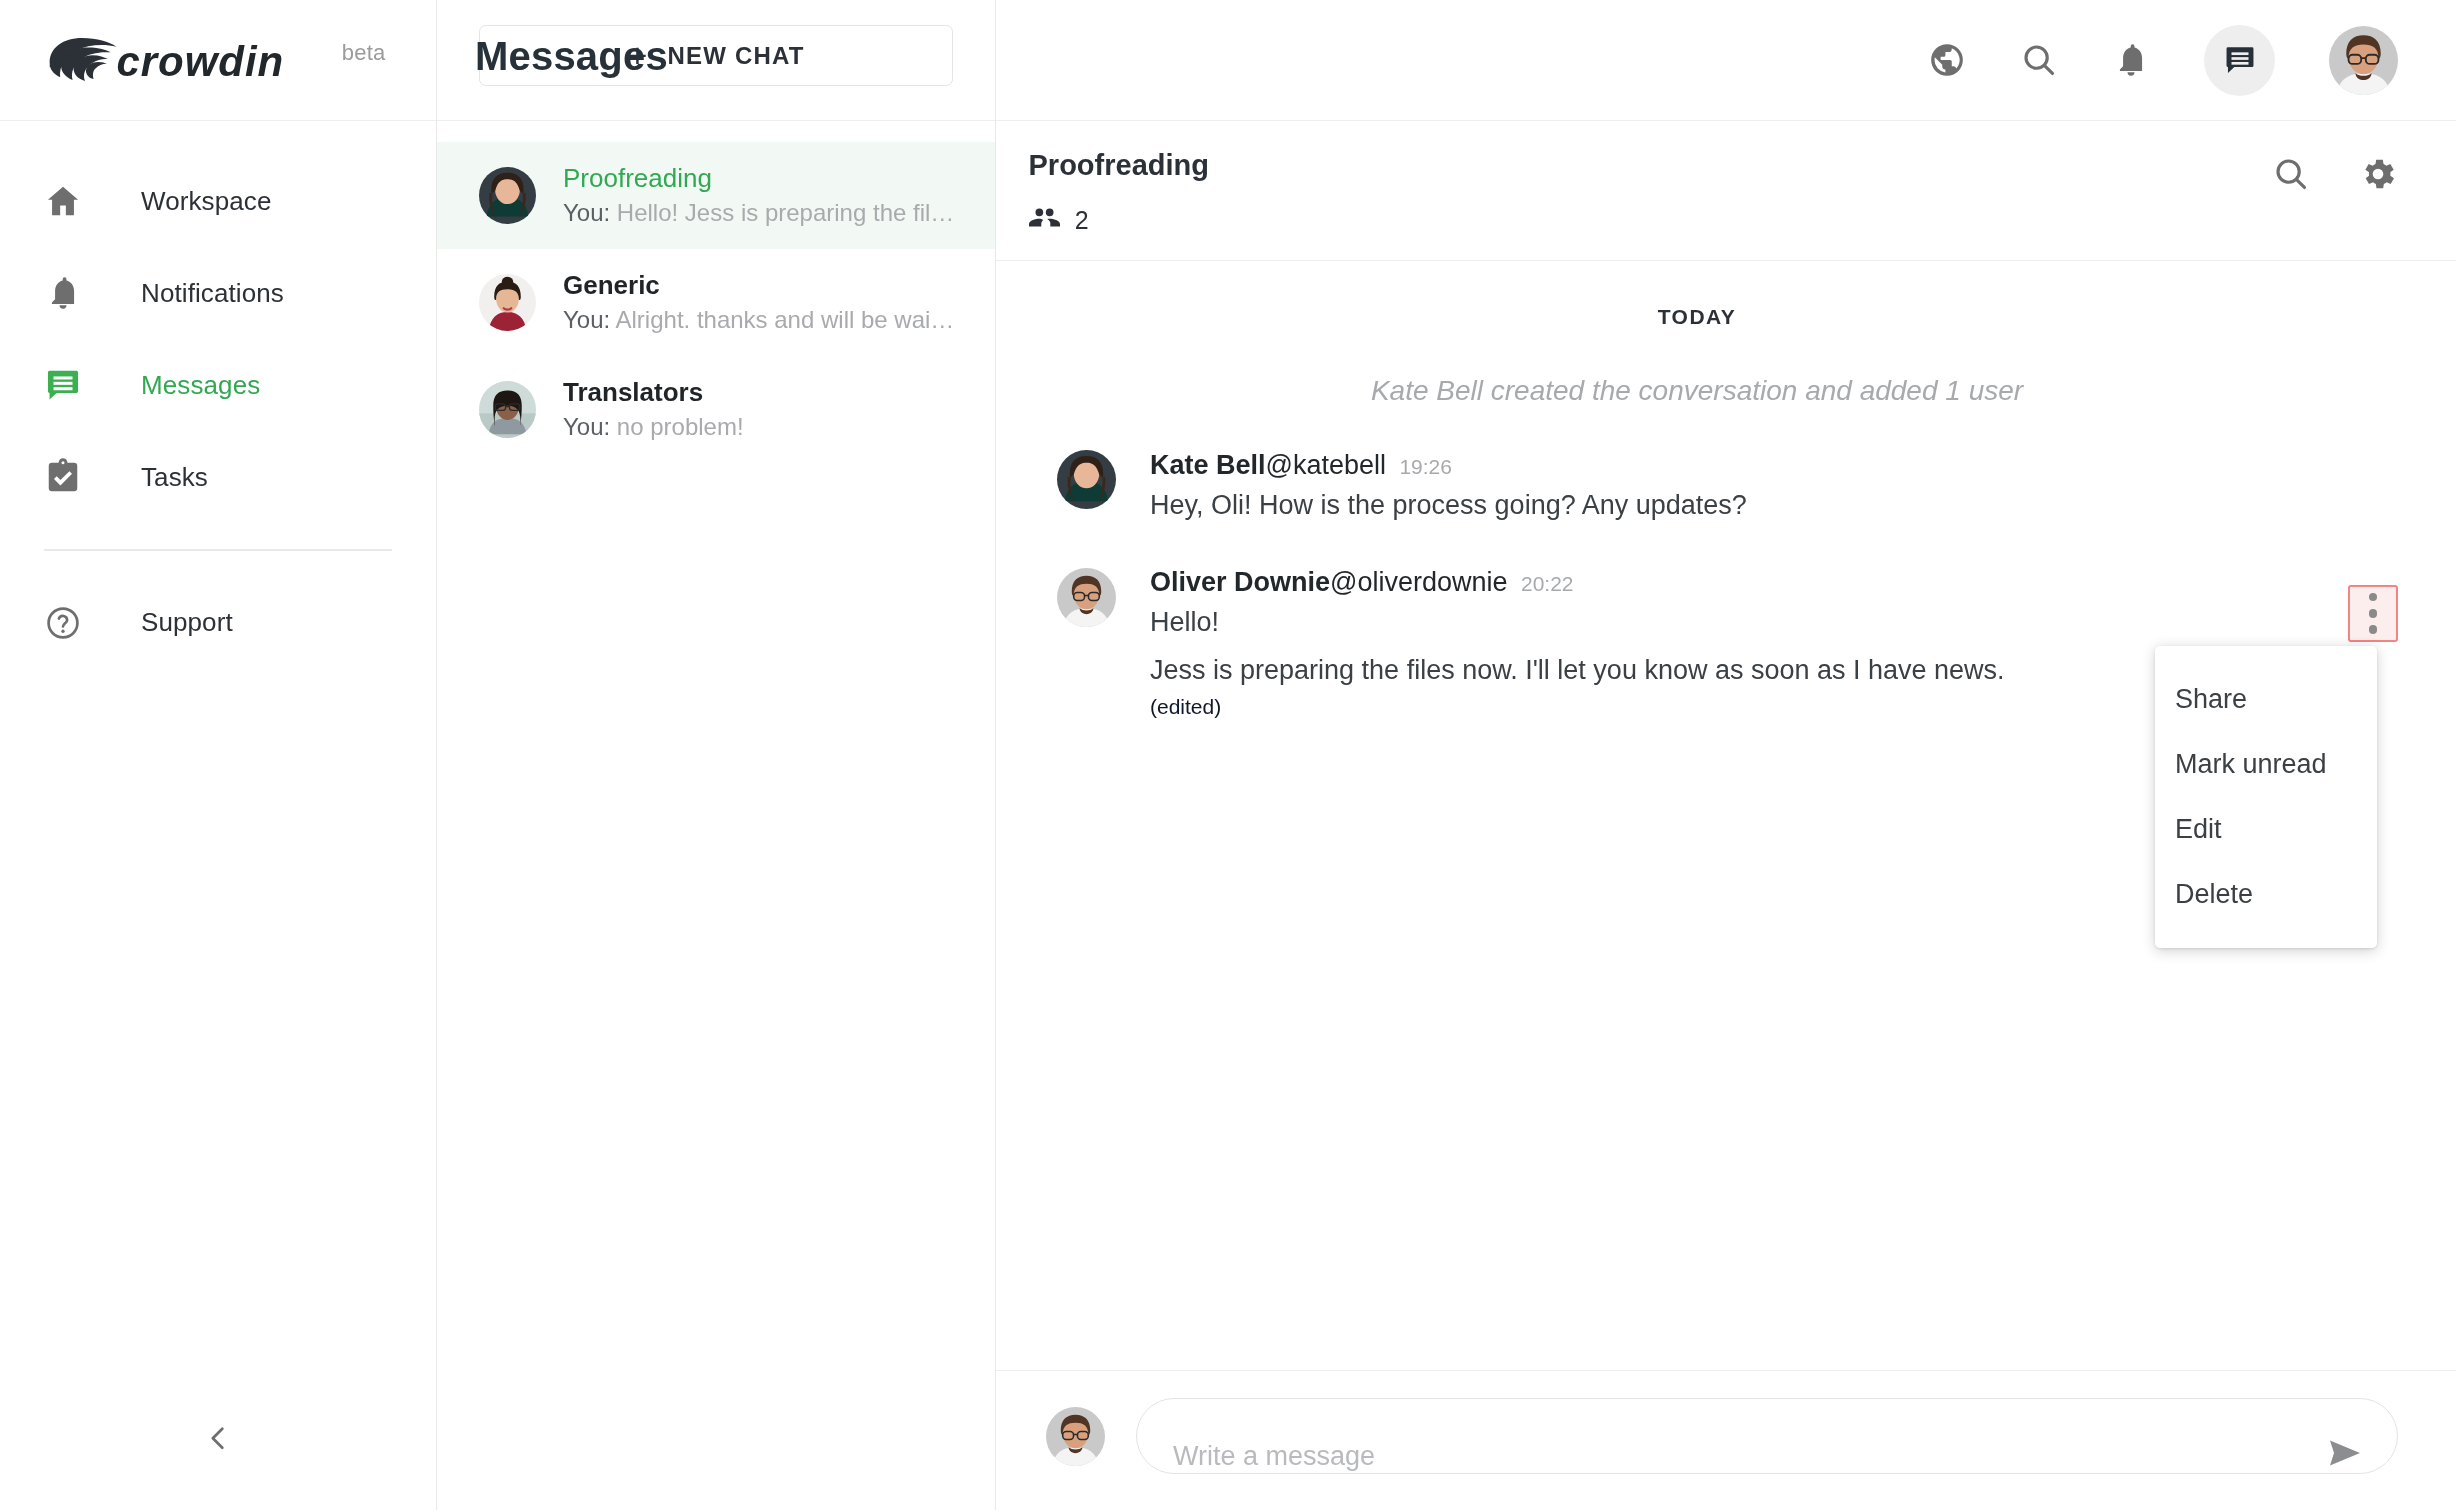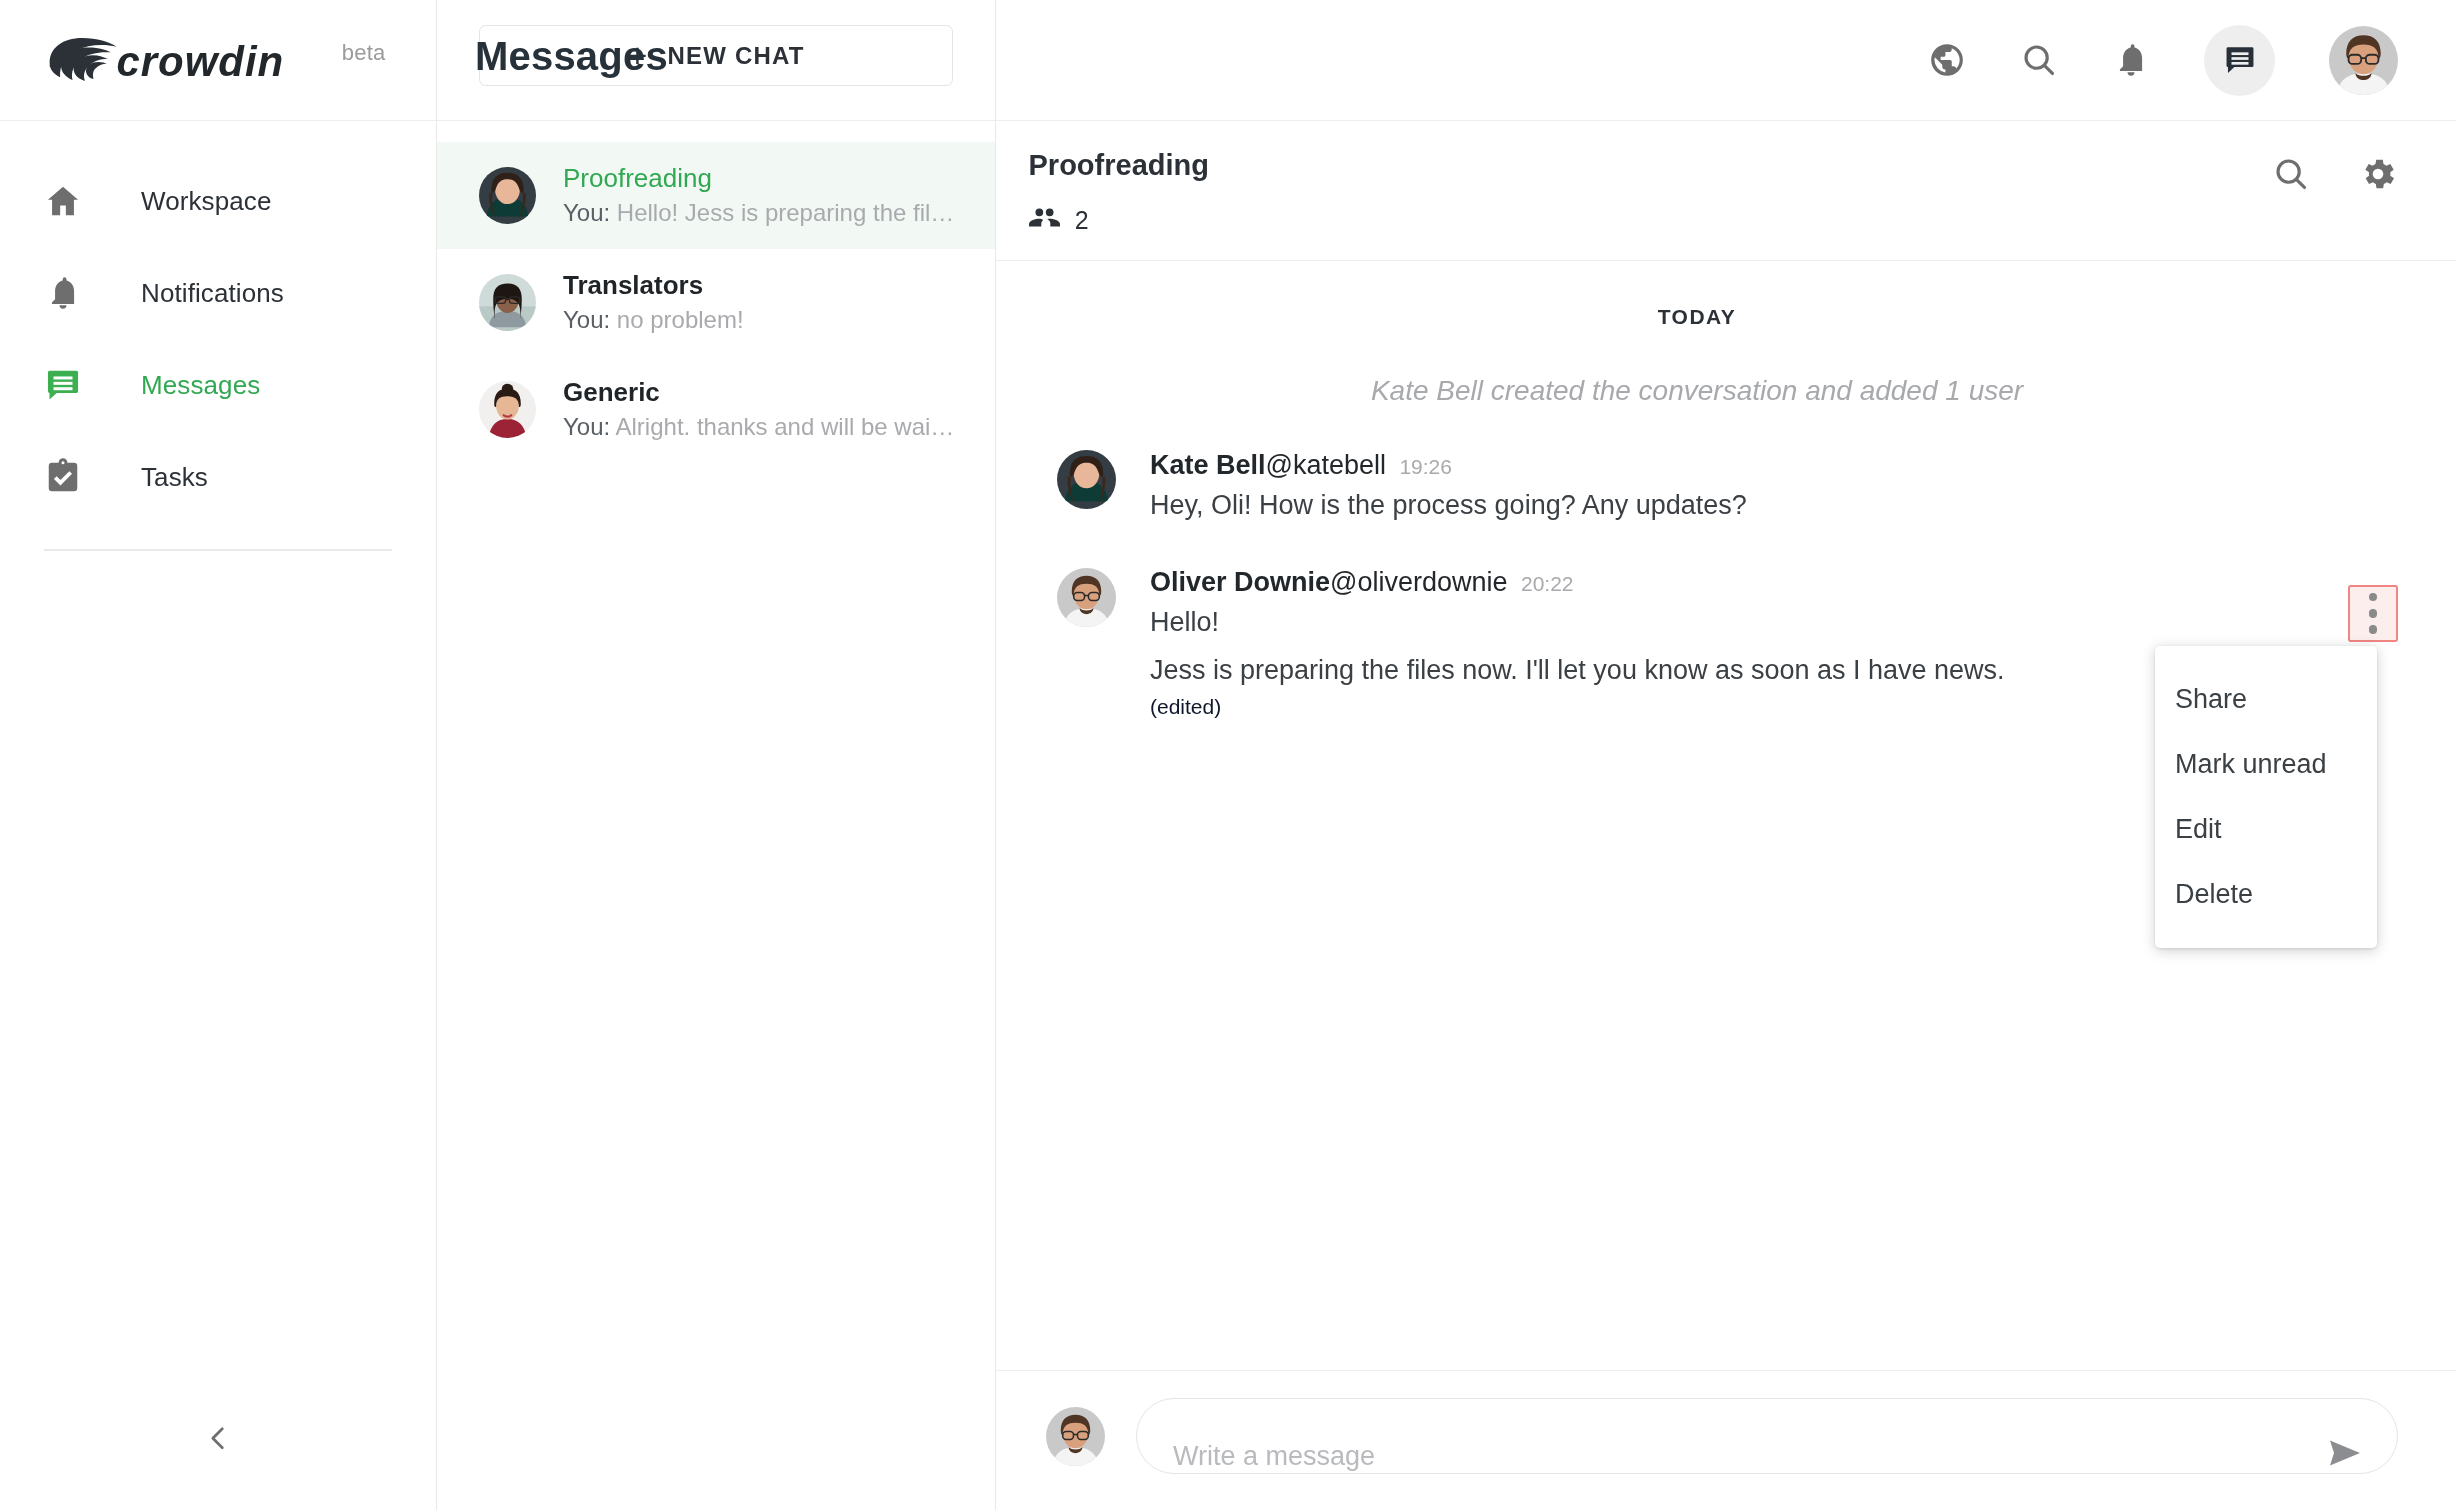--- a/index.html
+++ b/index.html
@@ -455,20 +455,30 @@
           <svg width="38" height="38" viewBox="0 0 24 24" fill="currentColor">
               <path d="M19 3h-4.2a2.8 2.8 0 0 0-5.6 0H5a2 2 0 0 0-2 2v14a2 2 0 0 0 2 2h14a2 2 0 0 0 2-2V5a2 2 0 0 0-2-2zm-7-.9a.95.95 0 1 1 0 1.9.95.95 0 0 1 0-1.9z"></path>
               <path d="M10.4 17.3 6.3 13.2l1.7-1.7 2.4 2.4 5.6-5.6 1.7 1.7z" fill="#fff"></path>
             </svg>
         </span>
         <span class="nav-label">Tasks</span>
       </div>
 
       <div class="nav-divider"></div>
 
+      <div class="nav-item">
+        <span class="nav-icon">
+          <svg width="38" height="38" viewBox="0 0 24 24" fill="none" stroke="currentColor" stroke-width="1.7">
+              <circle cx="12" cy="12" r="9.1"></circle>
+              <path d="M9.4 9.2a2.7 2.7 0 0 1 5.2 1c0 1.8-2.6 2.2-2.6 4" stroke-linecap="round"></path>
+              <circle cx="12" cy="17.2" r="1.05" fill="currentColor" stroke="none"></circle>
+            </svg>
+        </span>
+        <span class="nav-label">Support</span>
+      </div>
 
     </nav>
 
     <div class="collapse-btn">
       <span>
         <svg width="32.5" height="32.5" viewBox="0 0 24 24" fill="none" stroke="currentColor" stroke-width="2" stroke-linecap="round" stroke-linejoin="round">
             <polyline points="15 5 8 12 15 19"></polyline>
           </svg>
       </span>
     </div>
@@ -492,56 +502,56 @@
               <rect width="60" height="60" fill="#343c44"></rect>
               <path d="M8 52c2-14 9-20 22-20s20 6 22 20z" fill="#0f3b36"></path>
               <ellipse cx="30" cy="24" rx="13" ry="15" fill="#e8b79a"></ellipse>
               <path d="M13 24c0-12 6-18 17-18s17 6 17 18c0 7-2 2-4 1-3-10-7-12-13-12s-10 2-13 12c-2 1-4 6-4-1z" fill="#2f2118"></path>
               <path d="M14 28c-1 10 1 20 4 26-5-6-8-16-7-27zm32 0c1 10-1 20-4 26 5-6 8-16 7-27z" fill="#3a281c"></path>
             </svg>
         </div>
         <div class="chat-meta">
           <div class="chat-title">Proofreading</div>
           <div class="chat-snippet"><span class="you">You:</span> <span>Hello! Jess is preparing the fil…</span></div>
+        </div>
+      </div>
+
+      <div class="chat-row">
+        <div class="chat-avatar">
+          <svg class="face" viewBox="0 0 60 60">
+              <rect width="60" height="60" fill="#f2f0ee"></rect>
+              <path d="M10 60c2-14 9-20 20-20s18 6 20 20z" fill="#9b2335"></path>
+              <ellipse cx="30" cy="26" rx="12" ry="14.5" fill="#e6b795"></ellipse>
+              <path d="M16 24c0-11 5-16 14-16s14 5 14 16c0 3-1 4-2 3 0-8-4-11-12-11s-12 3-12 11c-1 1-2 0-2-3z" fill="#2a1c14"></path>
+              <ellipse cx="30" cy="8" rx="6" ry="5" fill="#2a1c14"></ellipse>
+              <path d="M26 36c2 2 6 2 8 0" stroke="#b23a48" stroke-width="2.2" fill="none" stroke-linecap="round"></path>
+            </svg>
+        </div>
+        <div class="chat-meta">
+          <div class="chat-title">Generic</div>
+          <div class="chat-snippet"><span class="you">You:</span> <span>Alright. thanks and will be wait…</span></div>
         </div>
       </div>
 
       <div class="chat-row">
         <div class="chat-avatar">
           <svg class="face" viewBox="0 0 60 60">
               <rect width="60" height="60" fill="#cfdbd9"></rect>
               <rect y="34" width="60" height="26" fill="#b9c9c6"></rect>
               <path d="M10 56c2-12 8-17 20-17s18 5 20 17z" fill="#8e9aa0"></path>
               <ellipse cx="30" cy="27" rx="12" ry="14" fill="#8a6049"></ellipse>
               <path d="M15 26c0-11 5-16 15-16s15 5 15 16c0 10-1 18-2 22 2-14-1-22-13-22s-15 8-13 22c-1-4-2-12-2-22z" fill="#1d1612"></path>
               <rect x="17" y="24" width="11" height="7" rx="3" fill="none" stroke="#2b2b2b" stroke-width="1.4"></rect>
               <rect x="32" y="24" width="11" height="7" rx="3" fill="none" stroke="#2b2b2b" stroke-width="1.4"></rect>
               <path d="M28 27h4" stroke="#2b2b2b" stroke-width="1.4"></path>
             </svg>
         </div>
         <div class="chat-meta">
           <div class="chat-title">Translators</div>
           <div class="chat-snippet"><span class="you">You:</span> <span>no problem!</span></div>
-        </div>
-      </div>
-
-      <div class="chat-row">
-        <div class="chat-avatar">
-          <svg class="face" viewBox="0 0 60 60">
-              <rect width="60" height="60" fill="#f2f0ee"></rect>
-              <path d="M10 60c2-14 9-20 20-20s18 6 20 20z" fill="#9b2335"></path>
-              <ellipse cx="30" cy="26" rx="12" ry="14.5" fill="#e6b795"></ellipse>
-              <path d="M16 24c0-11 5-16 14-16s14 5 14 16c0 3-1 4-2 3 0-8-4-11-12-11s-12 3-12 11c-1 1-2 0-2-3z" fill="#2a1c14"></path>
-              <ellipse cx="30" cy="8" rx="6" ry="5" fill="#2a1c14"></ellipse>
-              <path d="M26 36c2 2 6 2 8 0" stroke="#b23a48" stroke-width="2.2" fill="none" stroke-linecap="round"></path>
-            </svg>
-        </div>
-        <div class="chat-meta">
-          <div class="chat-title">Generic</div>
-          <div class="chat-snippet"><span class="you">You:</span> <span>Alright. thanks and will be wait…</span></div>
         </div>
       </div>
 
     </div>
   </section>
 
   <section class="conv">
 
     <div class="topbar">
       <button class="icon-btn">

